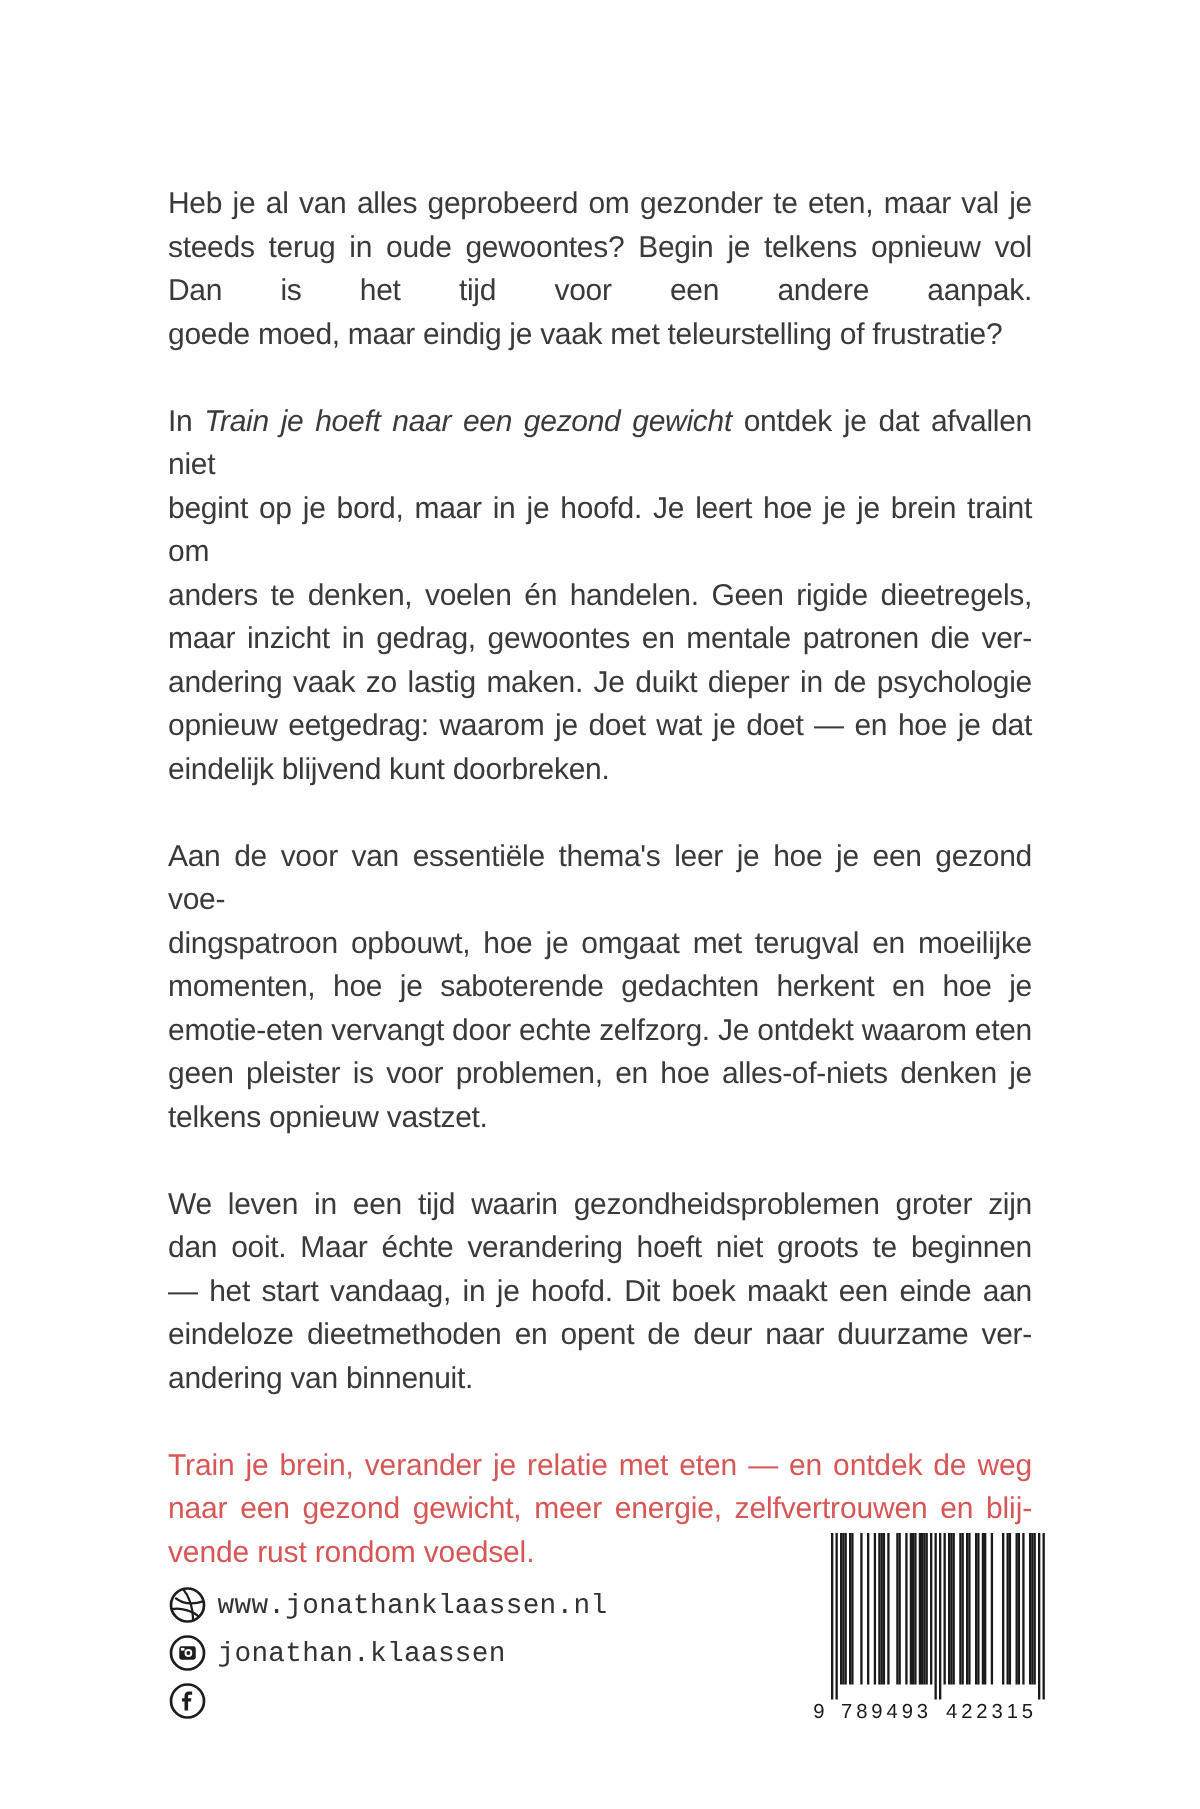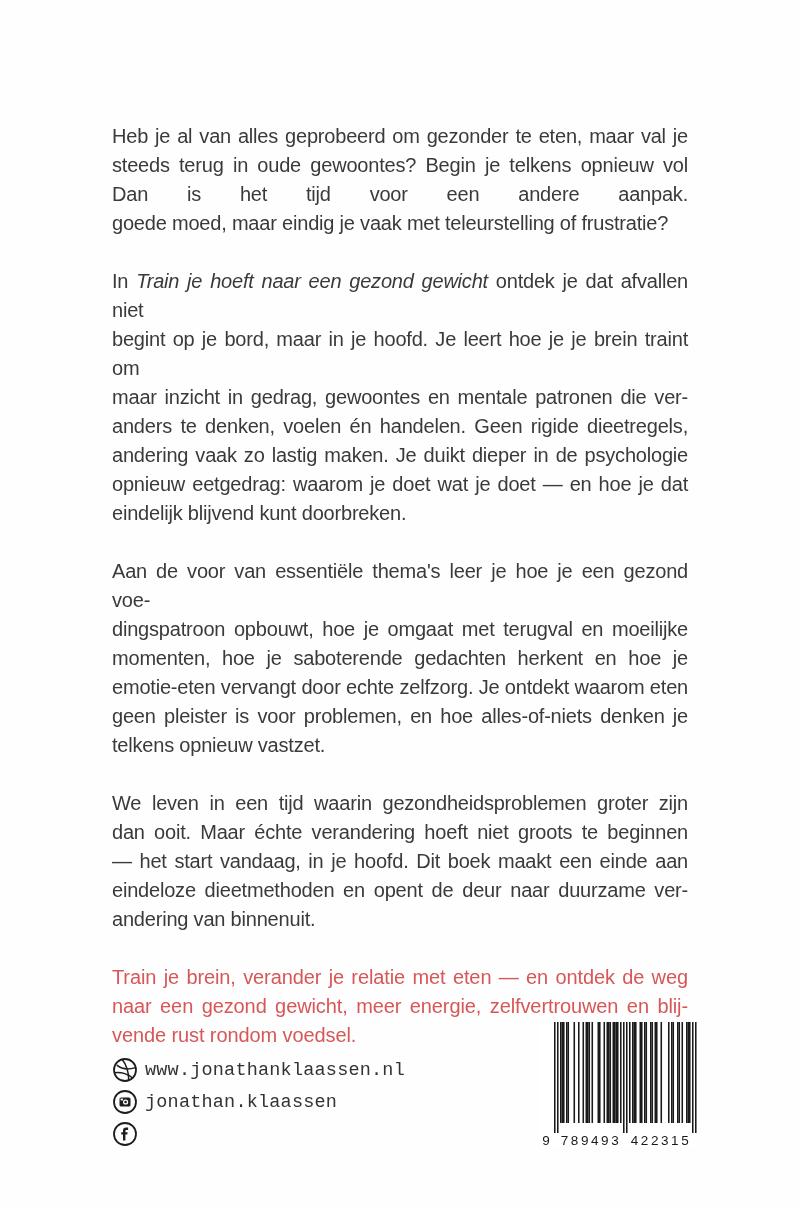--- a/index.html
+++ b/index.html
@@ -94,22 +94,22 @@
   <div class="content">
     <div class="para">
         <div class="line">Heb je al van alles geprobeerd om gezonder te eten, maar val je</div>
         <div class="line">steeds terug in oude gewoontes? Begin je telkens opnieuw vol</div>
         <div class="line">Dan is het tijd voor een andere aanpak.</div>
         <div class="line">goede moed, maar eindig je vaak met teleurstelling of frustratie?</div>
       </div>
     <div class="para">
         <div class="line">In <i>Train je hoeft naar een gezond gewicht</i> ontdek je dat afvallen niet</div>
         <div class="line">begint op je bord, maar in je hoofd. Je leert hoe je je brein traint om</div>
+        <div class="line">anders te denken, voelen én handelen. Geen rigide dieetregels,</div>
         <div class="line">maar inzicht in gedrag, gewoontes en mentale patronen die ver-</div>
-        <div class="line">anders te denken, voelen én handelen. Geen rigide dieetregels,</div>
         <div class="line">andering vaak zo lastig maken. Je duikt dieper in de psychologie</div>
         <div class="line">opnieuw eetgedrag: waarom je doet wat je doet — en hoe je dat</div>
         <div class="line">eindelijk blijvend kunt doorbreken.</div>
       </div>
     <div class="para">
         <div class="line">Aan de voor van essentiële thema's leer je hoe je een gezond voe-</div>
         <div class="line">dingspatroon opbouwt, hoe je omgaat met terugval en moeilijke</div>
         <div class="line">momenten, hoe je saboterende gedachten herkent en hoe je</div>
         <div class="line">emotie-eten vervangt door echte zelfzorg. Je ontdekt waarom eten</div>
         <div class="line">geen pleister is voor problemen, en hoe alles-of-niets denken je</div>

